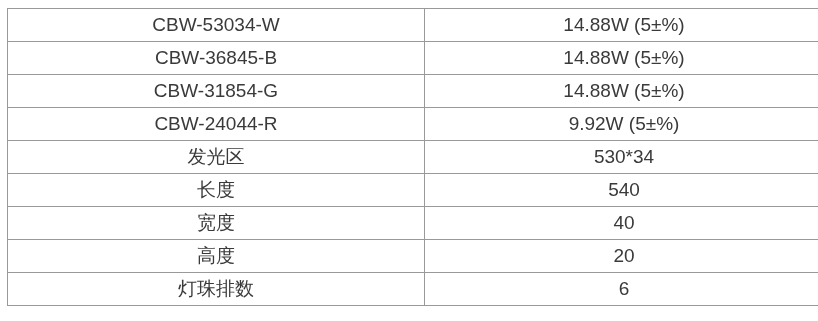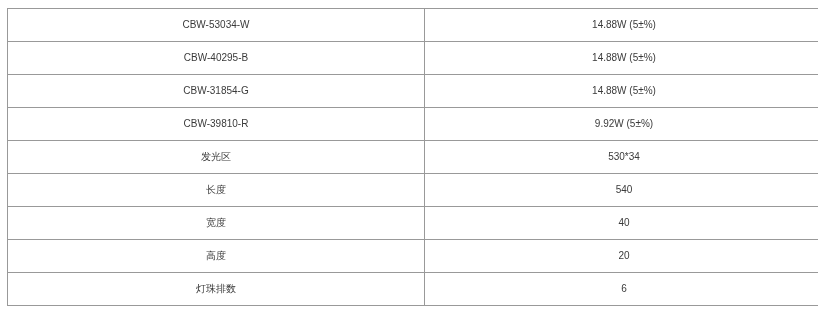--- a/index.html
+++ b/index.html
@@ -24,21 +24,21 @@
     border-collapse: collapse;
     width: 800px;
     table-layout: fixed;
   }
   table.spec-table td {
     border: 1px solid #999999;
     height: 32px;
     padding: 0 4px;
     text-align: center;
     vertical-align: middle;
-    font-size: 10px;
+    font-size: 19px;
     line-height: 1.2;
     color: #3a3a3a;
     background: #ffffff;
     white-space: nowrap;
     overflow: hidden;
   }
   table.spec-table td.col-label {
     width: 408px;
   }
   table.spec-table td.col-value {
@@ -49,29 +49,29 @@
 <body>
 
 <div class="spec-table-wrapper">
   <table class="spec-table">
     <tbody>
       <tr>
         <td class="col-label">CBW-53034-W</td>
         <td class="col-value">14.88W (5±%)</td>
       </tr>
       <tr>
-        <td class="col-label">CBW-40295-B</td>
+        <td class="col-label">CBW-36845-B</td>
         <td class="col-value">14.88W (5±%)</td>
       </tr>
       <tr>
         <td class="col-label">CBW-31854-G</td>
         <td class="col-value">14.88W (5±%)</td>
       </tr>
       <tr>
-        <td class="col-label">CBW-39810-R</td>
+        <td class="col-label">CBW-24044-R</td>
         <td class="col-value">9.92W (5±%)</td>
       </tr>
       <tr>
         <td class="col-label">发光区</td>
         <td class="col-value">530*34</td>
       </tr>
       <tr>
         <td class="col-label">长度</td>
         <td class="col-value">540</td>
       </tr>

